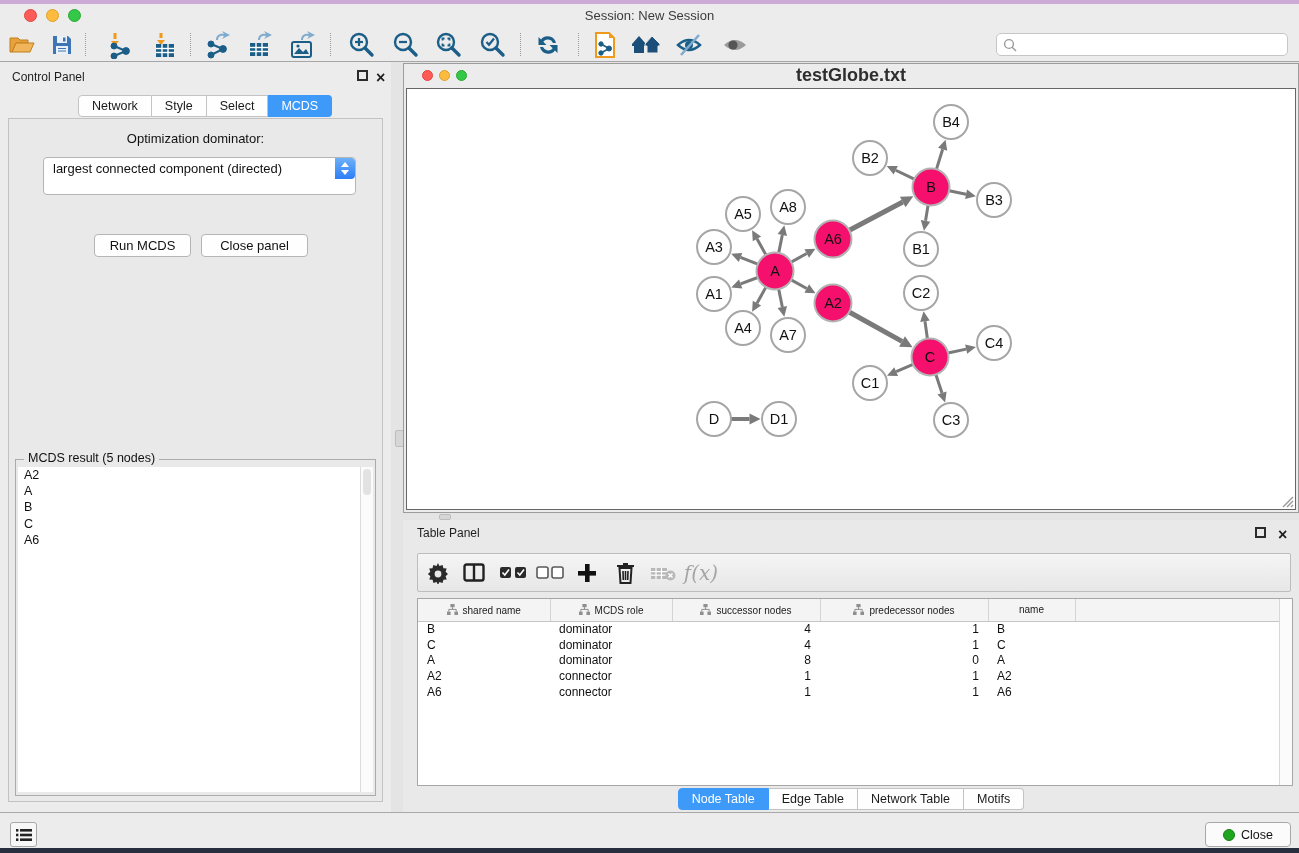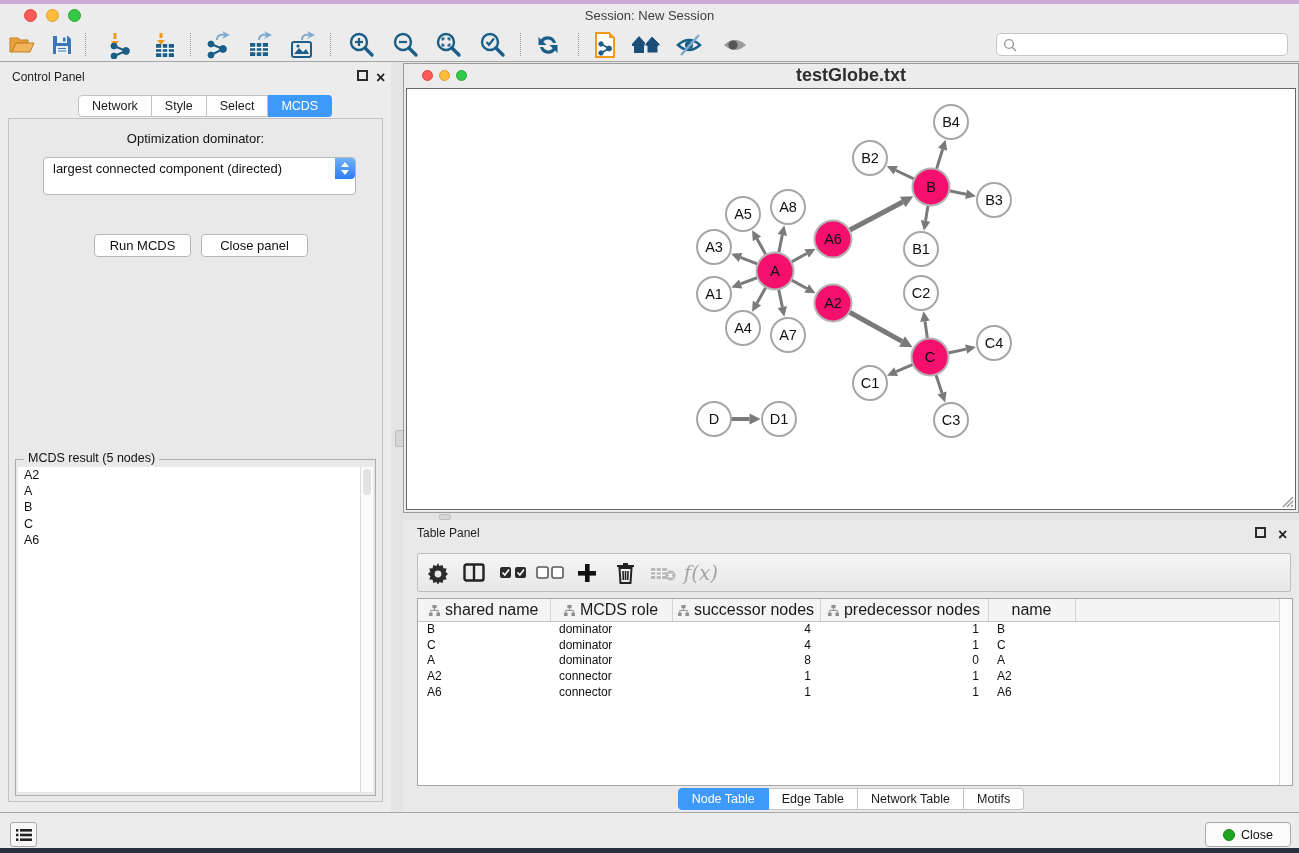--- a/index.html
+++ b/index.html
@@ -70,21 +70,21 @@
   .h-grip { position:absolute; left:439px; top:452px; width:12px; height:6px; background:#D6D6D6; border:1px solid #BDBDBD; border-radius:2px; }
 
   
   .table-panel { position:absolute; left:403px; top:458px; width:896px; height:292px; background:#E9E9E9; }
   .tp-toolbar { position:absolute; left:14px; top:33px; width:874px; height:39px; background:linear-gradient(#F5F5F5,#E7E7E7); border:1px solid #BDBDBD; border-radius:2px; }
   .tpi { position:absolute; top:0; width:34px; height:37px; display:flex; align-items:center; justify-content:center; }
   .fx { font-family:"DejaVu Serif",serif; font-style:italic; font-size:20px; color:#A5A5A5; }
   .tp-table { position:absolute; left:14px; top:78px; width:876px; height:188px; background:#fff; border:1px solid #A6A6A6; }
   .tp-scroll { position:absolute; right:0; top:0; width:13px; height:100%; background:#FBFBFB; border-left:1px solid #D8D8D8; }
   table.grid { border-collapse:collapse; table-layout:fixed; width:862px; }
-  table.grid th { height:22px; background:#F4F4F4; border-bottom:1px solid #C5C5C5; border-right:1px solid #D4D4D4; font-size:16px; font-weight:400; color:#1A1A1A; text-align:center; white-space:nowrap; overflow:hidden; }
+  table.grid th { height:22px; background:#F4F4F4; border-bottom:1px solid #C5C5C5; border-right:1px solid #D4D4D4; font-size:10px; font-weight:400; color:#1A1A1A; text-align:center; white-space:nowrap; overflow:hidden; }
   table.grid th .hicon { display:inline-block; vertical-align:-1px; margin-right:5px; }
   table.grid td { height:15.7px; font-size:12px; color:#101010; white-space:nowrap; overflow:hidden; padding:0 9px; }
   td.al { text-align:left; } td.ar { text-align:right; }
   .tp-tabs { position:absolute; left:0; top:268px; width:100%; display:flex; justify-content:center; }
 
   
   .statusbar { position:absolute; left:0; top:812px; width:1299px; height:36px; background:#ECECEC; border-top:1px solid #A8A8A8; }
   .list-btn { position:absolute; left:10px; top:9px; width:27px; height:25px; background:#F7F7F7; border:1px solid #A8A8A8; border-radius:3px; display:flex; align-items:center; justify-content:center; }
   .memory-btn { position:absolute; right:8px; top:9px; width:86px; height:25px; background:#FBFBFB; border:1px solid #A8A8A8; border-radius:4px; display:flex; align-items:center; justify-content:center; gap:6px; font-size:12.5px; color:#111; }
   .memory-dot { width:12px; height:12px; border-radius:50%; background:#1FA51F; border:1px solid #168016; }

